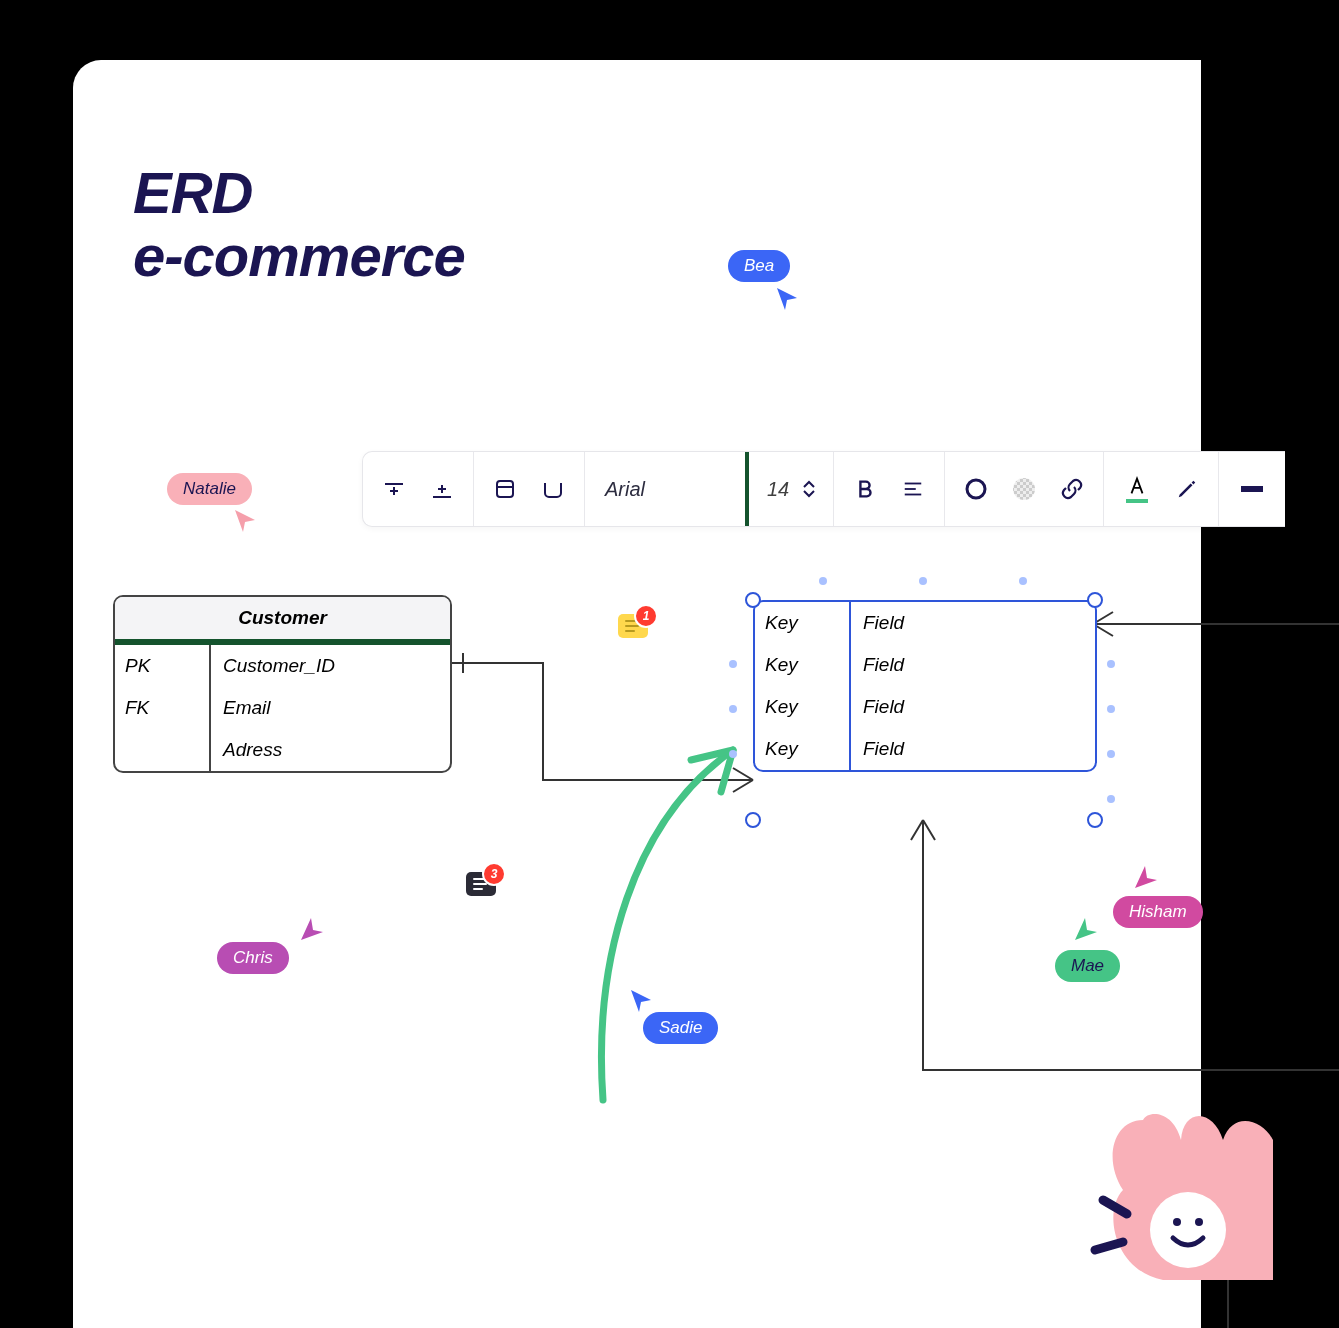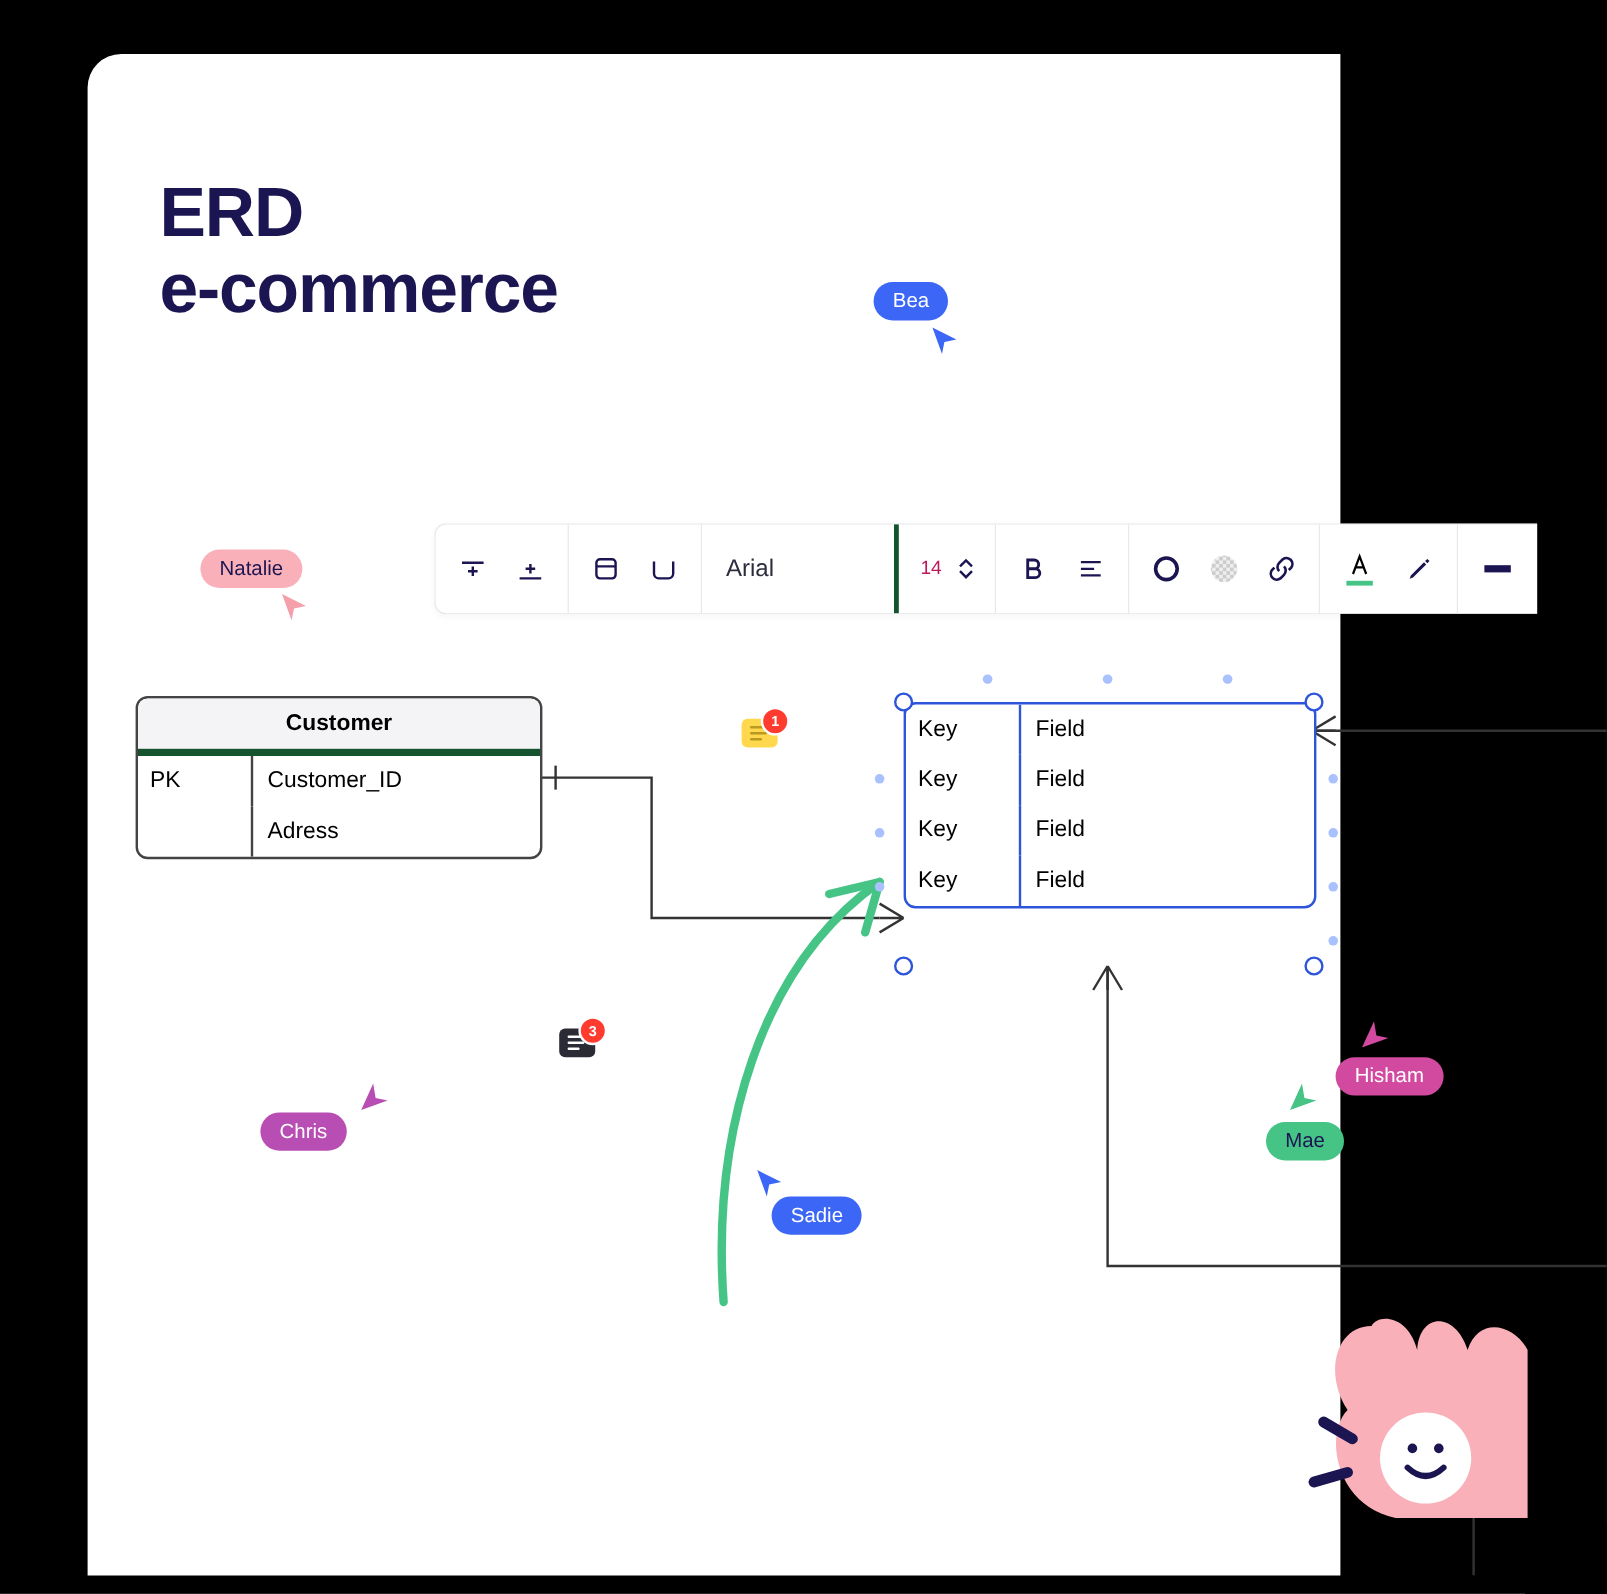--- a/index.html
+++ b/index.html
@@ -19,24 +19,25 @@
   }
   html,body{margin:0;padding:0;background:#000;font-family:Arial,Helvetica,sans-serif;}
   #stage{
     position:relative;
     width:1339px;
     height:1328px;
     overflow:hidden;
   }
   #canvas{
     position:absolute;
-    left:73px; top:45px;
-    width:1044px; height:1268px;
+    left:73px; top:60px;
+    width:1128px; height:1268px;
     background:#fff;
     border-radius:28px 0 0 0;
+    font-style:italic;
   }
   
   .title{
     position:absolute;
     left:60px; top:102px;
     font-weight:900;
     font-size:58px;
     line-height:1.08;
     letter-spacing:-1px;
     color:var(--navy);
@@ -75,21 +76,21 @@
     color:#2d2d40;
     border-right:4px solid #14532d;
     min-width:120px;
   }
   .tb-size{
     display:flex;align-items:center;
     padding:0 18px;
     gap:14px;
     border-right:1px solid #e8e8ec;
   }
-  .tb-size .sz{font-size:16px;color:#be185d;}
+  .tb-size .sz{font-size:20px;color:#404040;}
   .tb-size .step{display:flex;flex-direction:column;gap:2px;}
   .tb-size .step svg{cursor:pointer;}
   .tb-textcolor{
     display:flex;flex-direction:column;align-items:center;justify-content:center;
     width:34px;
   }
   .tb-textcolor .uline{width:22px;height:4px;background:var(--green);margin-top:2px;}
   .tb-strokecolor{
     display:flex;align-items:center;justify-content:center;width:34px;
   }
@@ -309,20 +310,24 @@
 
       <path d="M 530 1040 C 520 900, 560 760, 660 690" fill="none" stroke="var(--green)" stroke-width="7" stroke-linecap="round"></path>
       <path d="M 660 690 L 618 700 M 660 690 L 648 732" fill="none" stroke="var(--green)" stroke-width="7" stroke-linecap="round"></path>
     </svg>
 
     <div class="erd" style="left:40px; top:535px; width:335px;">
       <div class="hdr">Customer</div>
       <div class="row">
         <div class="c1">PK</div>
         <div class="c2">Customer_ID</div>
+      </div>
+      <div class="row">
+        <div class="c1">FK</div>
+        <div class="c2">Email</div>
       </div>
       <div class="row">
         <div class="c1"></div>
         <div class="c2">Adress</div>
       </div>
     </div>
 
     <div class="erd selected" style="left:680px; top:540px; width:340px;">
       <div class="row">
         <div class="c1">Key</div>

